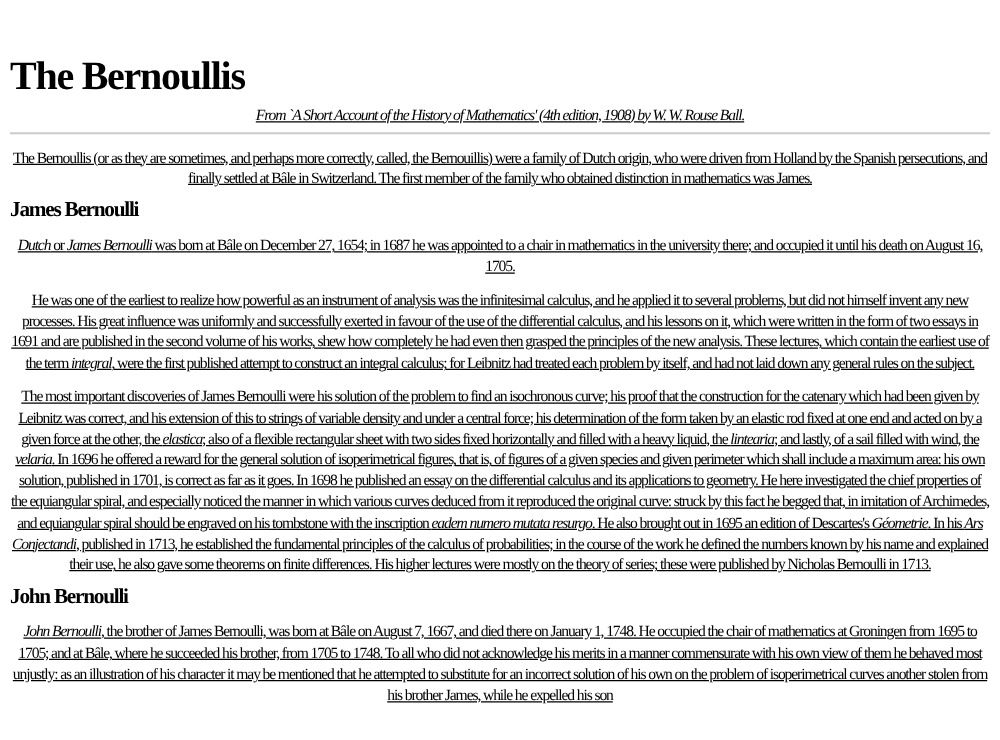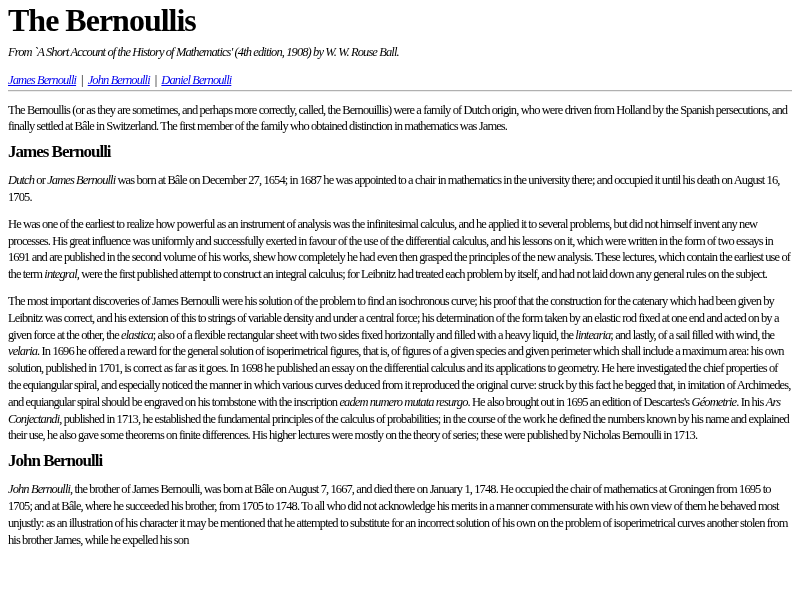--- a/index.html
+++ b/index.html
@@ -1,15 +1,15 @@
 <!DOCTYPE html>
 <html><head>
 <meta charset="utf-8">
 <style>
-  * { box-sizing: border-box; }
+  * { box-sizing: border-box; margin-top: 40px; }
   html, body {
     margin: 0;
     width: 800px;
     height: 592px;
     overflow: hidden;
     background: #ffffff;
   }
   body {
     padding: 4px 8px 0 8px;
     color: #000000;
@@ -46,40 +46,40 @@
   hr {
     margin: 2px 0 0 0;
     border: none;
     height: 2px;
     border-top: 1px solid #b0b0b0;
     border-bottom: 1px solid #ededed;
   }
   p {
     margin: 10px 0 4px 0;
     line-height: 16.8px;
-    text-align: left;
+    text-align: center;
+    text-decoration: underline;
   }
   h3 {
     font-size: 17px;
     font-weight: bold;
     margin: 6px 0 10px 0;
     letter-spacing: -1px;
     line-height: 21px;
   }
 </style>
 </head>
 <body>
 
 <div>
 
   <h1>The Bernoullis</h1>
 
   <p class="subtitle">From `A Short Account of the History of Mathematics' (4th edition, 1908) by W. W. Rouse Ball.</p>
 
-  <p class="nav"><a href="#">James Bernoulli</a><span class="sep">|</span><a href="#">John Bernoulli</a><span class="sep">|</span><a href="#">Daniel Bernoulli</a></p>
 
   <hr>
 
   <p>The Bernoullis (or as they are sometimes, and perhaps more correctly, called, the Bernouillis) were a family of Dutch origin, who were driven from Holland by the Spanish persecutions, and finally settled at Bâle in Switzerland. The first member of the family who obtained distinction in mathematics was James.</p>
 
   <h3>James Bernoulli</h3>
 
   <p><i>Dutch</i> or <i>James Bernoulli</i> was born at Bâle on December 27, 1654; in 1687 he was appointed to a chair in mathematics in the university there; and occupied it until his death on August 16, 1705.</p>
   <p>He was one of the earliest to realize how powerful as an instrument of analysis was the infinitesimal calculus, and he applied it to several problems, but did not himself invent any new processes. His great influence was uniformly and successfully exerted in favour of the use of the differential calculus, and his lessons on it, which were written in the form of two essays in 1691 and are published in the second volume of his works, shew how completely he had even then grasped the principles of the new analysis. These lectures, which contain the earliest use of the term <i>integral</i>, were the first published attempt to construct an integral calculus; for Leibnitz had treated each problem by itself, and had not laid down any general rules on the subject.</p>
   <p>The most important discoveries of James Bernoulli were his solution of the problem to find an isochronous curve; his proof that the construction for the catenary which had been given by Leibnitz was correct, and his extension of this to strings of variable density and under a central force; his determination of the form taken by an elastic rod fixed at one end and acted on by a given force at the other, the <i>elastica</i>; also of a flexible rectangular sheet with two sides fixed horizontally and filled with a heavy liquid, the <i>lintearia</i>; and lastly, of a sail filled with wind, the <i>velaria</i>. In 1696 he offered a reward for the general solution of isoperimetrical figures, that is, of figures of a given species and given perimeter which shall include a maximum area: his own solution, published in 1701, is correct as far as it goes. In 1698 he published an essay on the differential calculus and its applications to geometry. He here investigated the chief properties of the equiangular spiral, and especially noticed the manner in which various curves deduced from it reproduced the original curve: struck by this fact he begged that, in imitation of Archimedes, and equiangular spiral should be engraved on his tombstone with the inscription <i>eadem numero mutata resurgo</i>. He also brought out in 1695 an edition of Descartes's <i>Géometrie</i>. In his <i>Ars Conjectandi</i>, published in 1713, he established the fundamental principles of the calculus of probabilities; in the course of the work he defined the numbers known by his name and explained their use, he also gave some theorems on finite differences. His higher lectures were mostly on the theory of series; these were published by Nicholas Bernoulli in 1713.</p>

